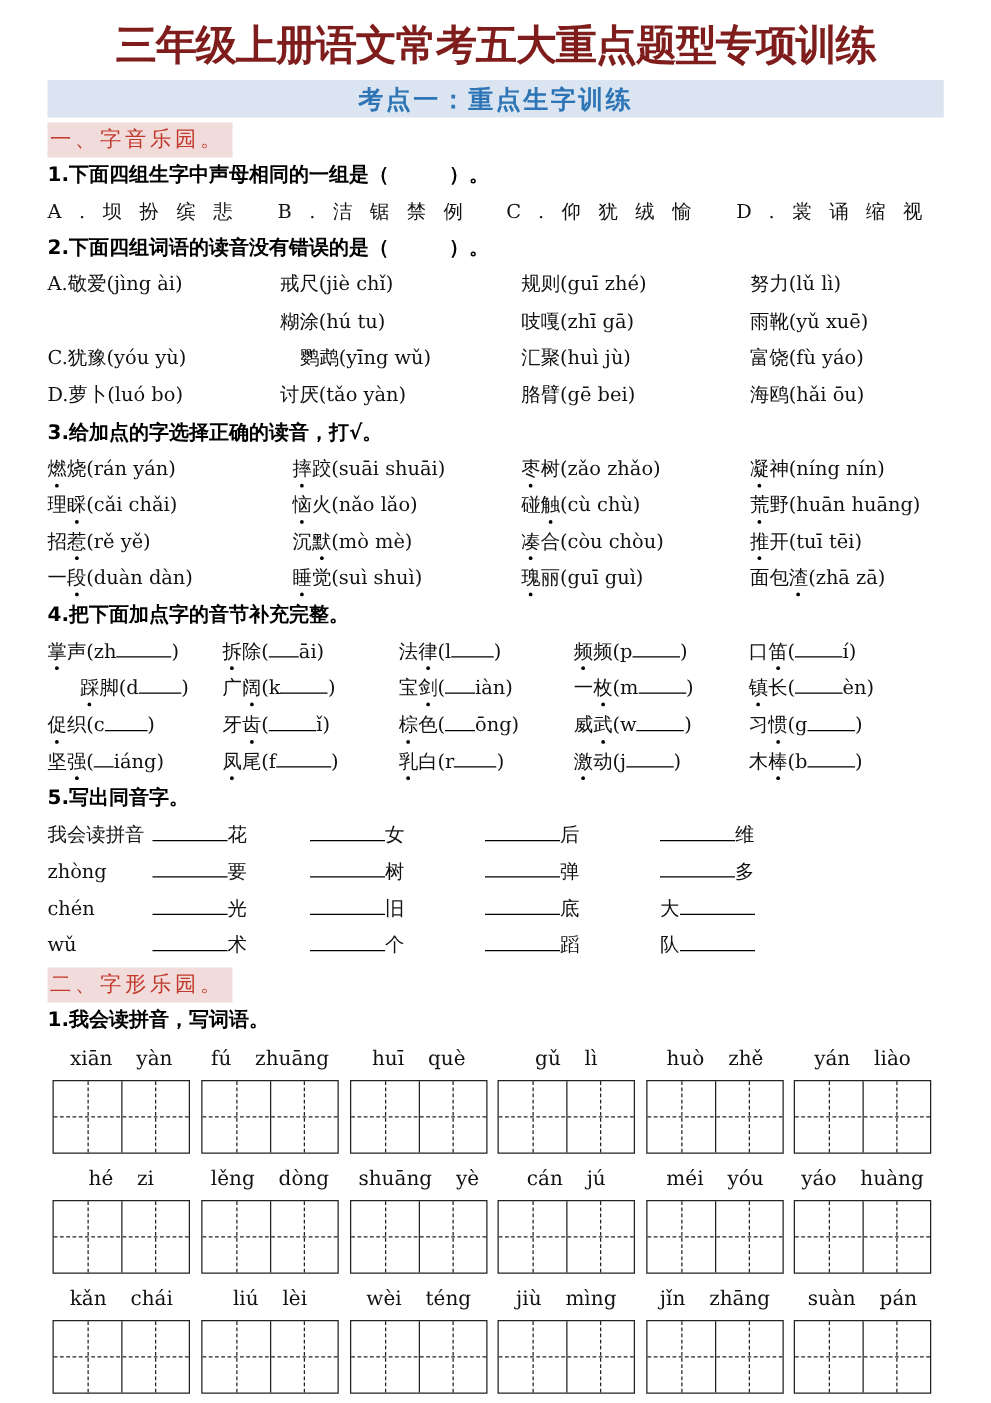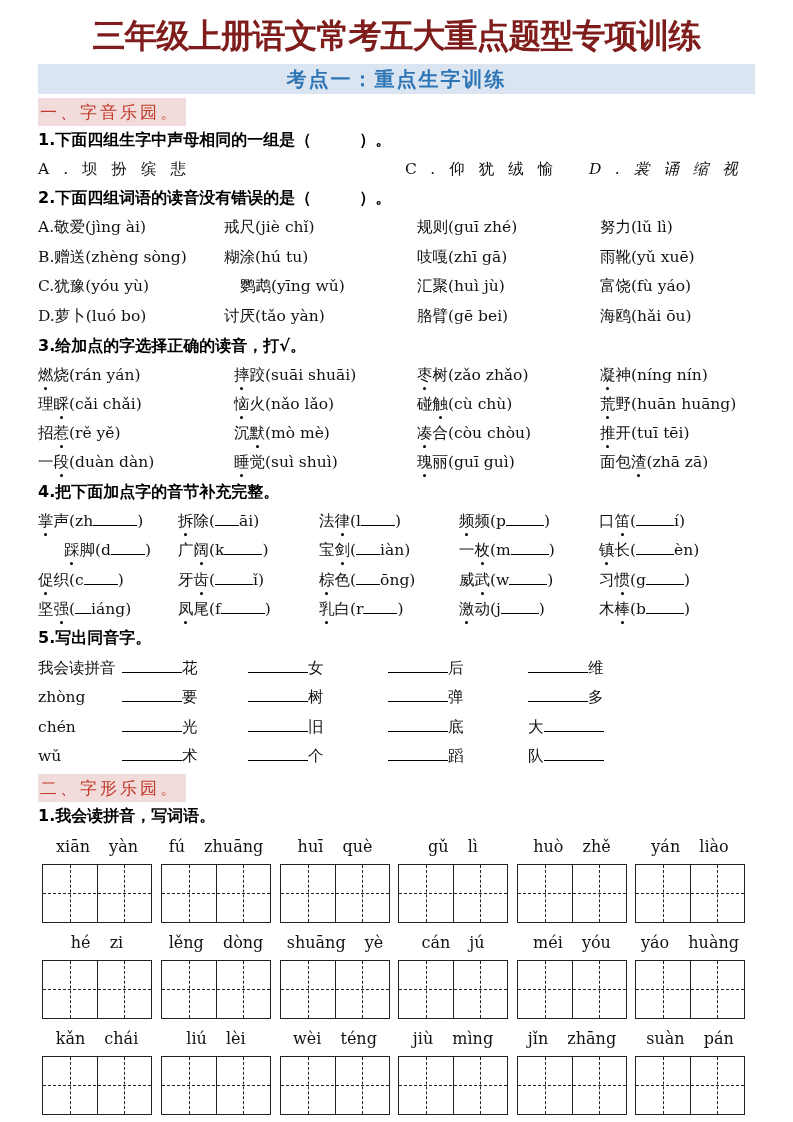--- a/index.html
+++ b/index.html
@@ -50,34 +50,34 @@
 <body>
 
 <div class="title">三年级上册语文常考五大重点题型专项训练</div>
 <div class="topic-bar">考点一：重点生字训练</div>
 
 <div class="section-label" style="top:98px;">一、字音乐园。</div>
 
 <div class="q-head" style="top:129px;">1.下面四组生字中声母相同的一组是（　　　）。</div>
 <div class="row q1-opts" style="top:157px; width:717px;">
   <span class="opt" style="left:0;">A.坝扮缤悲</span>
+  <span class="opt" style="left:184px;">B.洁锯禁例</span>
   <span class="opt" style="left:367px;">C.仰犹绒愉</span>
-  <span class="opt" style="left:551px;font-style:italic;">D.裳诵缩视</span>
+  <span class="opt" style="left:551px;">D.裳诵缩视</span>
 </div>
 
 <div class="q-head" style="top:187px;">2.下面四组词语的读音没有错误的是（　　　）。</div>
 <div id="q2">
     <div class="row" style="top: 215px; width: 717px;">
       <span class="cell" style="left: 0px;">A.敬爱(jìng ài)</span>
       <span class="cell" style="left: 186px;">戒尺(jiè chǐ)</span>
       <span class="cell" style="left: 379px;">规则(guī zhé)</span>
       <span class="cell" style="left: 562px;">努力(lǔ lì)</span>
     </div>
     <div class="row" style="top: 244.5px; width: 717px;">
-      <span class="cell" style="left: 0px;">B.赠送(zhèng sòng)</span>
       <span class="cell" style="left: 186px;">糊涂(hú tu)</span>
       <span class="cell" style="left: 379px;">吱嘎(zhī gā)</span>
       <span class="cell" style="left: 562px;">雨靴(yǔ xuē)</span>
     </div>
     <div class="row" style="top: 274px; width: 717px;">
       <span class="cell" style="left: 0px;">C.犹豫(yóu yù)</span>
       <span class="cell" style="left: 202px;">鹦鹉(yīng wǔ)</span>
       <span class="cell" style="left: 379px;">汇聚(huì jù)</span>
       <span class="cell" style="left: 562px;">富饶(fù yáo)</span>
     </div>

